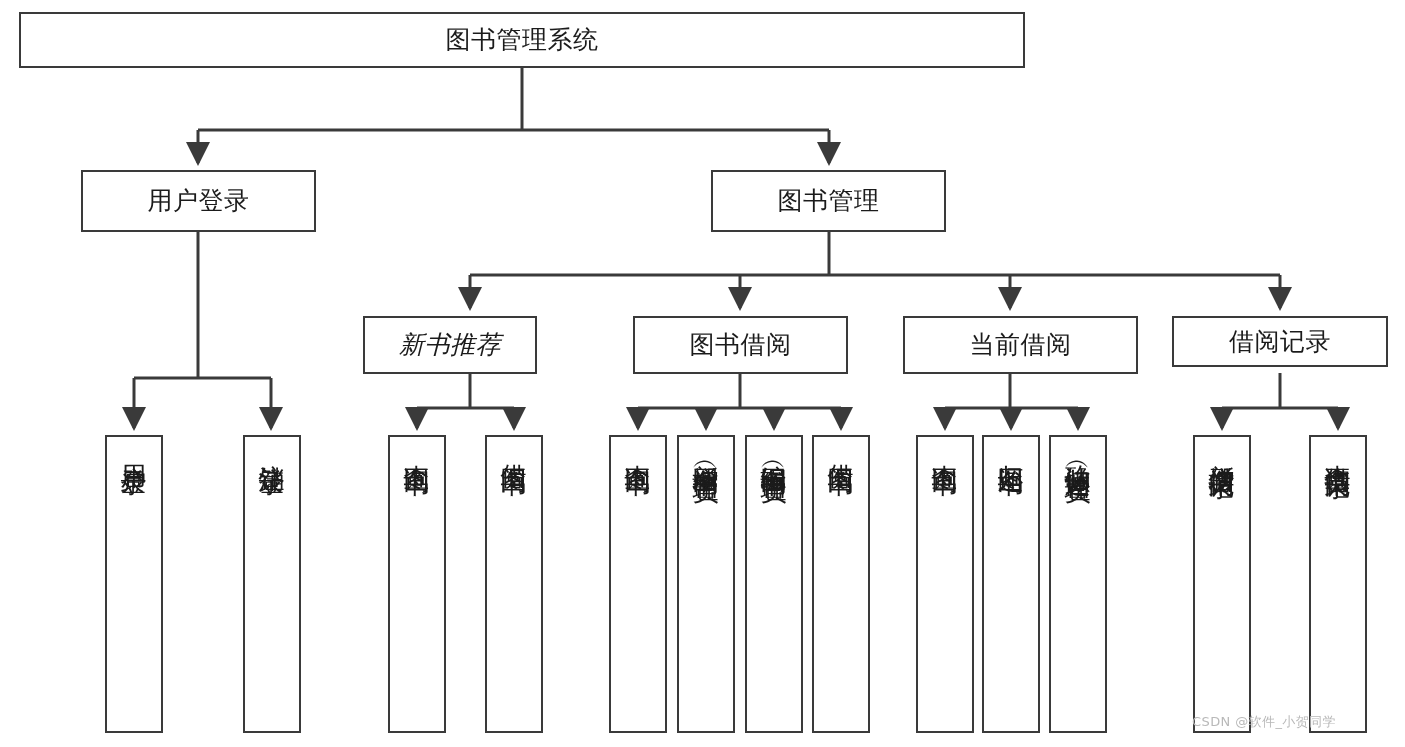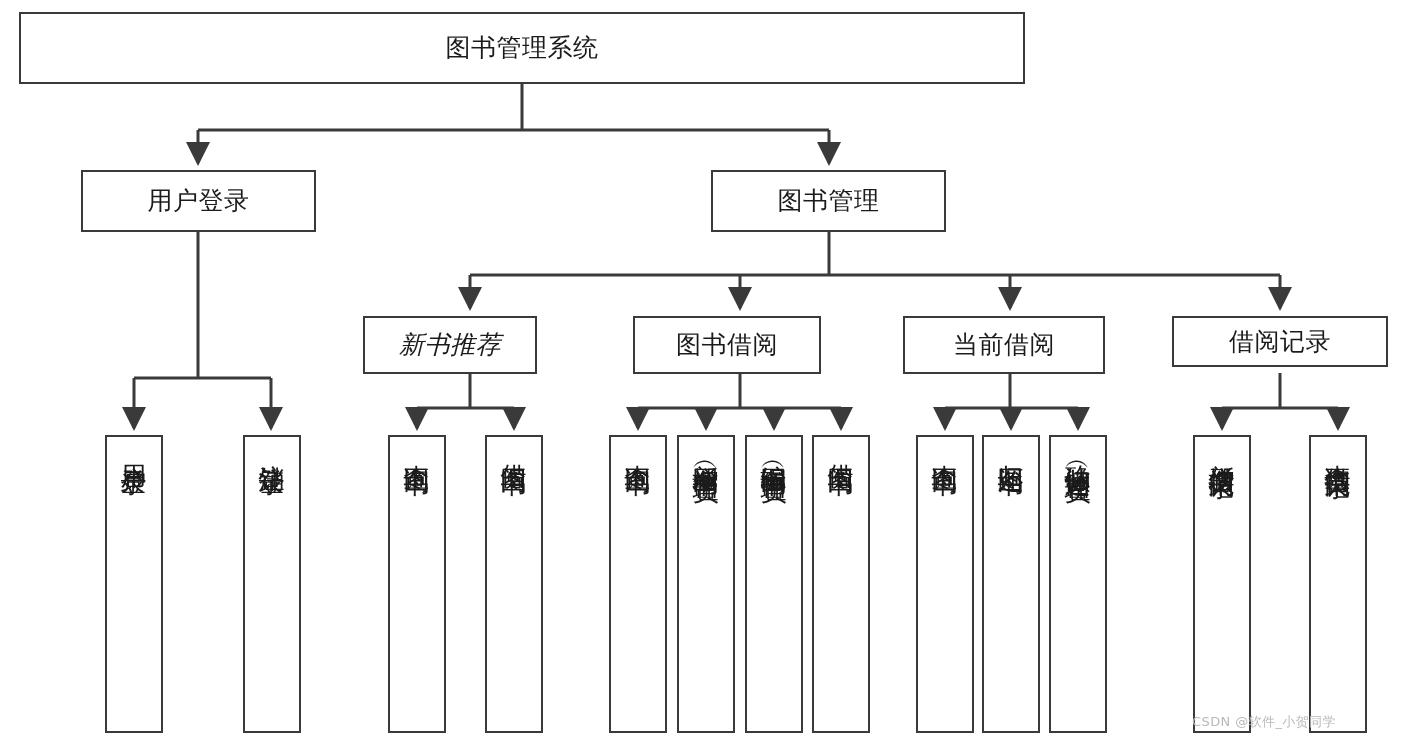--- a/index.html
+++ b/index.html
@@ -113,38 +113,38 @@
       <path d="M 1011 408 L 1011 428" marker-end="url(#arrow)"></path>
       <path d="M 1078 408 L 1078 428" marker-end="url(#arrow)"></path>
 
       <path d="M 1280 373 L 1280 408"></path>
       <path d="M 1222 408 L 1338 408"></path>
       <path d="M 1222 408 L 1222 428" marker-end="url(#arrow)"></path>
       <path d="M 1338 408 L 1338 428" marker-end="url(#arrow)"></path>
     </g>
   </svg>
 
-  <div class="node horiz" style="left:19px; top:12px; width:1006px; height:72px;">
+  <div class="node horiz" style="left:19px; top:12px; width:1006px; height:56px;">
     <span class="node-label">图书管理系统</span>
   </div>
 
   <div class="node horiz" style="left:81px; top:170px; width:235px; height:62px;">
     <span class="node-label">用户登录</span>
   </div>
   <div class="node horiz" style="left:711px; top:170px; width:235px; height:62px;">
     <span class="node-label">图书管理</span>
   </div>
 
   <div class="node horiz" style="left:363px; top:316px; width:174px; height:58px;font-style:italic;">
     <span class="node-label">新书推荐</span>
   </div>
-  <div class="node horiz" style="left:633px; top:316px; width:188px; height:58px;">
+  <div class="node horiz" style="left:633px; top:316px; width:215px; height:58px;">
     <span class="node-label">图书借阅</span>
   </div>
-  <div class="node horiz" style="left:903px; top:316px; width:202px; height:58px;">
+  <div class="node horiz" style="left:903px; top:316px; width:235px; height:58px;">
     <span class="node-label">当前借阅</span>
   </div>
   <div class="node horiz" style="left:1172px; top:316px; width:216px; height:51px;">
     <span class="node-label">借阅记录</span>
   </div>
 
   <div class="node vert" style="left:105px; top:435px; width:58px; height:298px;">
     <span class="node-label">用户登录</span>
   </div>
   <div class="node vert" style="left:243px; top:435px; width:58px; height:298px;">

